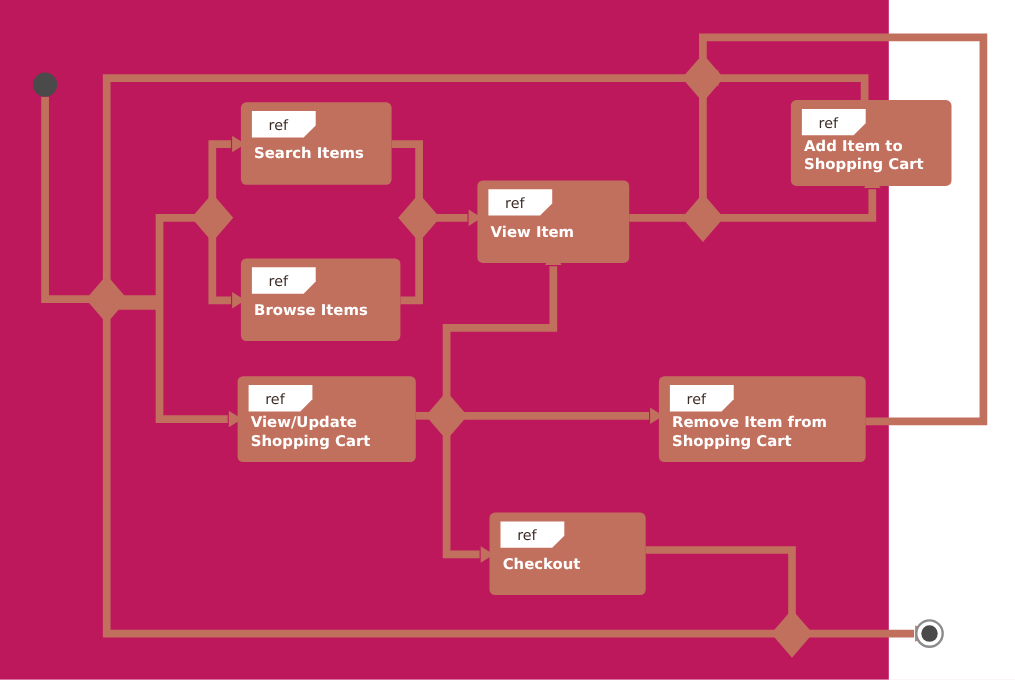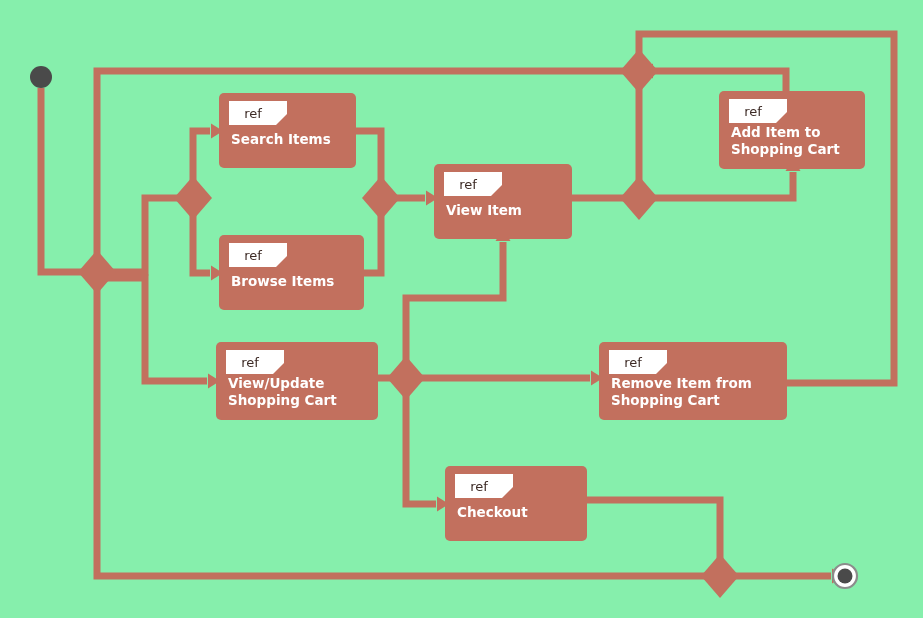--- a/index.html
+++ b/index.html
@@ -8,23 +8,23 @@
     background: #ffffff;
   }
   body {
     width: 923px;
     height: 618px;
     font-family: "DejaVu Sans", "Liberation Sans", sans-serif;
     overflow: hidden;
   }
   #diagram-root {
     position: relative;
-    width: 923px;
+    width: 808px;
     height: 618px;
-    background: #86efac;
+    background: #be185d;
   }
   svg#diagram-canvas {
     position: absolute;
     left: 0;
     top: 0;
     width: 923px;
     height: 618px;
     display: block;
   }
   .flow-edge {

